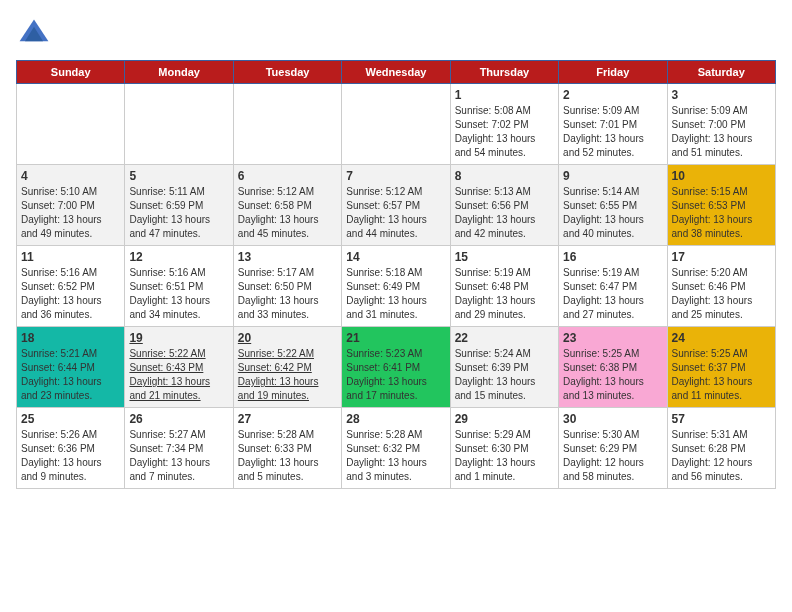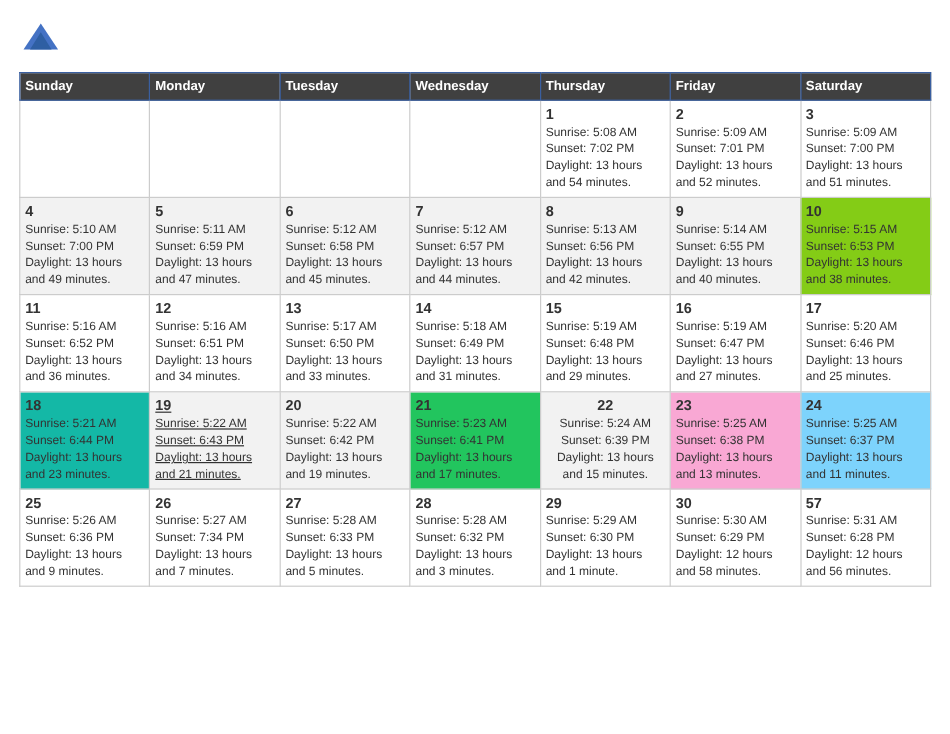--- a/index.html
+++ b/index.html
@@ -44,24 +44,24 @@
       font-size: 15px;
       color: #555;
       margin-top: 2px;
     }
     table {
       width: 100%;
       border-collapse: collapse;
       font-size: 10px;
     }
     thead tr th {
-      background-color: #404040;
+      background-color: #b91c1c;
       color: #fff;
       padding: 5px 4px;
-      text-align: left;
+      text-align: center;
       font-size: 11px;
       font-weight: bold;
       border: 1px solid #3a5fa0;
       margin-left: 29px;
     }
     tbody tr td {
       border: 1px solid #ccc;
       padding: 4px;
       vertical-align: top;
       font-size: 9.5px;
@@ -182,21 +182,21 @@
 Daylight: 13 hours
 and 42 minutes.</div>
         </td>
         <td style="background: rgb(242, 242, 242);">
           <span class="day-number">9</span>
           <div class="day-info">Sunrise: 5:14 AM
 Sunset: 6:55 PM
 Daylight: 13 hours
 and 40 minutes.</div>
         </td>
-        <td style="background: #84cc16;">
+        <td style="background: #eab308;">
           <span class="day-number">10</span>
           <div class="day-info">Sunrise: 5:15 AM
 Sunset: 6:53 PM
 Daylight: 13 hours
 and 38 minutes.</div>
         </td>
       </tr>
       <tr>
         <td>
           <span class="day-number">11</span>
@@ -256,49 +256,49 @@
 Daylight: 13 hours
 and 23 minutes.</div>
         </td>
         <td style="background: rgb(242, 242, 242); text-decoration: underline;">
           <span class="day-number">19</span>
           <div class="day-info">Sunrise: 5:22 AM
 Sunset: 6:43 PM
 Daylight: 13 hours
 and 21 minutes.</div>
         </td>
-        <td style="background: rgb(242, 242, 242);">
+        <td style="background: rgb(242, 242, 242); text-decoration: underline;">
           <span class="day-number">20</span>
           <div class="day-info">Sunrise: 5:22 AM
 Sunset: 6:42 PM
 Daylight: 13 hours
 and 19 minutes.</div>
         </td>
         <td style="background: #22c55e;">
           <span class="day-number">21</span>
           <div class="day-info">Sunrise: 5:23 AM
 Sunset: 6:41 PM
 Daylight: 13 hours
 and 17 minutes.</div>
         </td>
-        <td style="background: rgb(242, 242, 242); text-align: center;">
+        <td style="background: rgb(242, 242, 242);">
           <span class="day-number">22</span>
           <div class="day-info">Sunrise: 5:24 AM
 Sunset: 6:39 PM
 Daylight: 13 hours
 and 15 minutes.</div>
         </td>
         <td style="background: #f9a8d4;">
           <span class="day-number">23</span>
           <div class="day-info">Sunrise: 5:25 AM
 Sunset: 6:38 PM
 Daylight: 13 hours
 and 13 minutes.</div>
         </td>
-        <td style="background: #7dd3fc;">
+        <td style="background: #eab308;">
           <span class="day-number">24</span>
           <div class="day-info">Sunrise: 5:25 AM
 Sunset: 6:37 PM
 Daylight: 13 hours
 and 11 minutes.</div>
         </td>
       </tr>
       <tr>
         <td>
           <span class="day-number">25</span>

